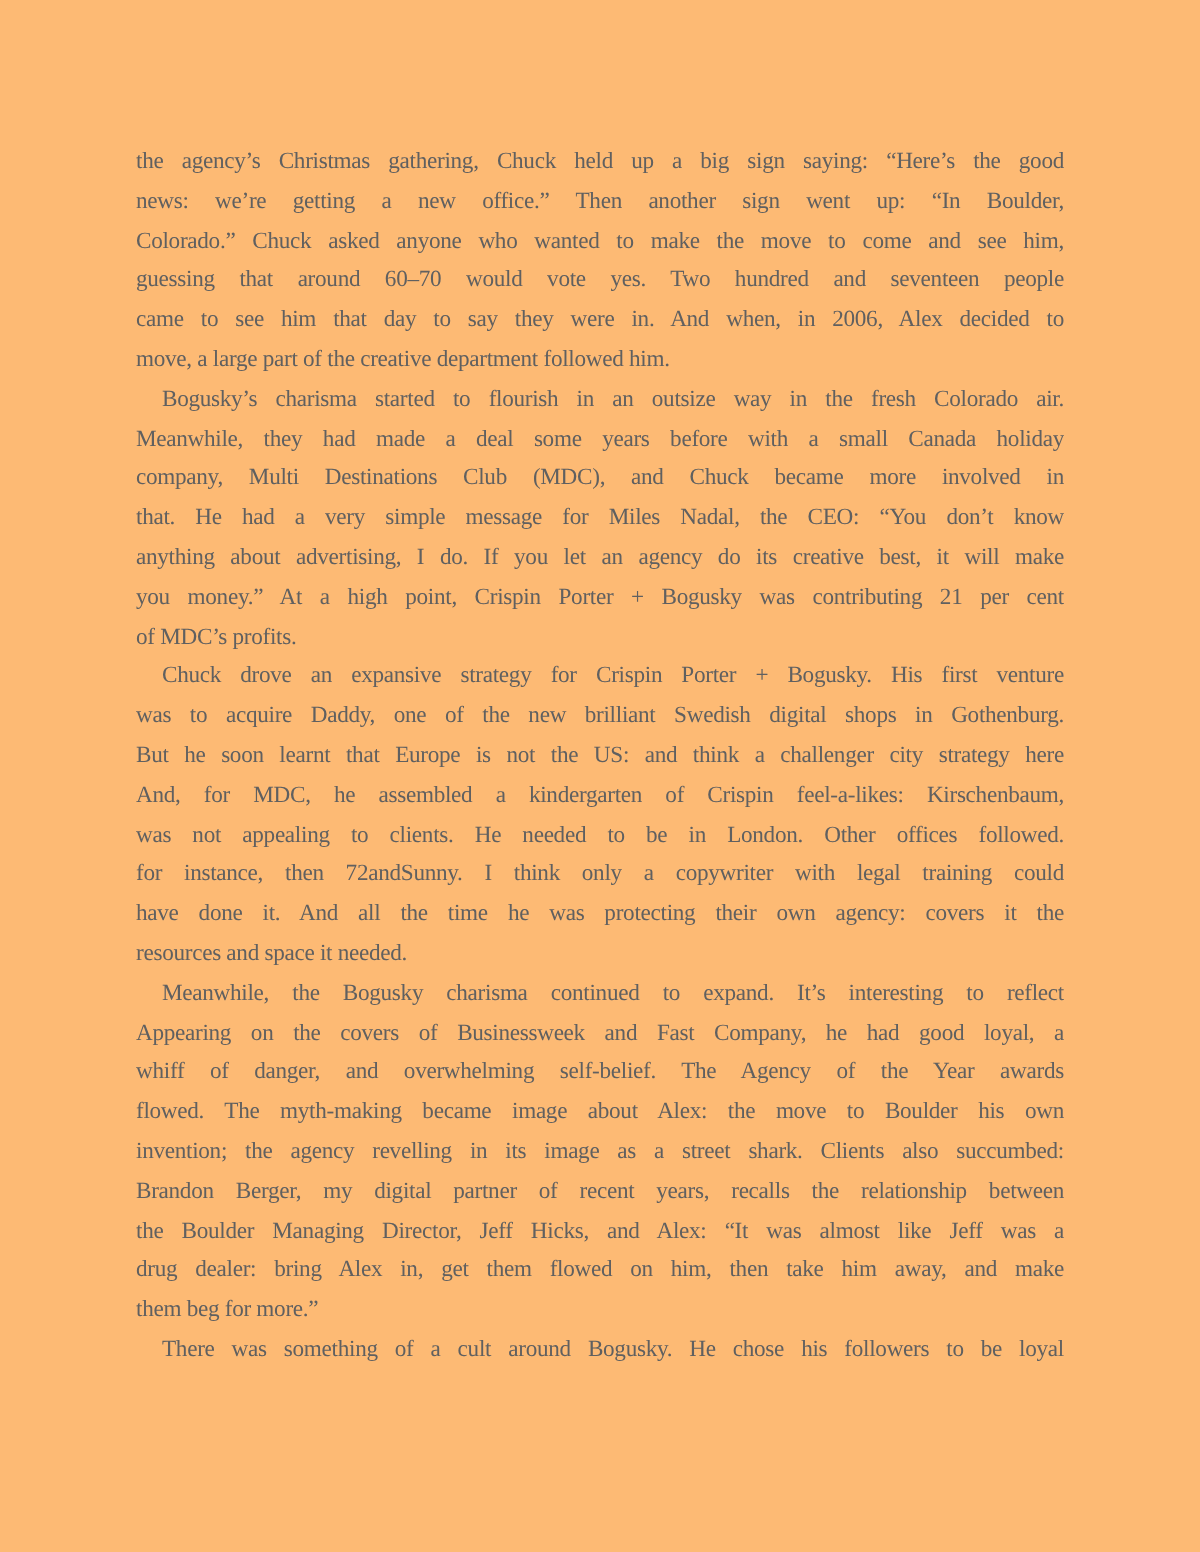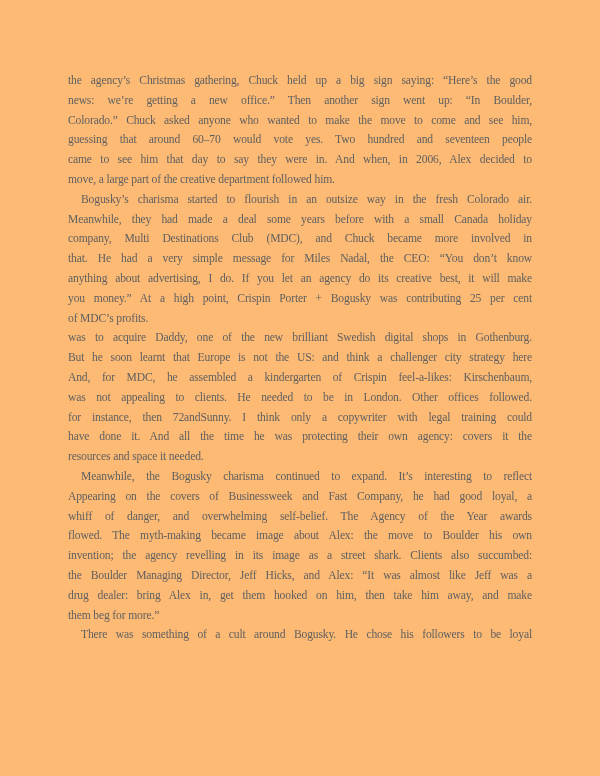--- a/index.html
+++ b/index.html
@@ -58,39 +58,41 @@
         <div class="line">guessing that around 60–70 would vote yes. Two hundred and seventeen people</div>
         <div class="line">came to see him that day to say they were in. And when, in 2006, Alex decided to</div>
         <div class="line para-end">move, a large part of the creative department followed him.</div>
       </div>
       <div class="paragraph">
         <div class="line indent">Bogusky’s charisma started to flourish in an outsize way in the fresh Colorado air.</div>
         <div class="line">Meanwhile, they had made a deal some years before with a small Canada holiday</div>
         <div class="line">company, Multi Destinations Club (MDC), and Chuck became more involved in</div>
         <div class="line">that. He had a very simple message for Miles Nadal, the CEO: “You don’t know</div>
         <div class="line">anything about advertising, I do. If you let an agency do its creative best, it will make</div>
-        <div class="line">you money.” At a high point, Crispin Porter + Bogusky was contributing 25 per cent</div>
+        <div class="line">you money.” At a high point, Crispin Porter + Bogusky was contributing 21 per cent</div>
         <div class="line para-end">of MDC’s profits.</div>
       </div>
       <div class="paragraph">
+        <div class="line indent">Chuck drove an expansive strategy for Crispin Porter + Bogusky. His first venture</div>
         <div class="line">was to acquire Daddy, one of the new brilliant Swedish digital shops in Gothenburg.</div>
         <div class="line">But he soon learnt that Europe is not the US: and think a challenger city strategy here</div>
         <div class="line">And, for MDC, he assembled a kindergarten of Crispin feel-a-likes: Kirschenbaum,</div>
         <div class="line">was not appealing to clients. He needed to be in London. Other offices followed.</div>
         <div class="line">for instance, then 72andSunny. I think only a copywriter with legal training could</div>
         <div class="line">have done it. And all the time he was protecting their own agency: covers it the</div>
         <div class="line para-end">resources and space it needed.</div>
       </div>
       <div class="paragraph">
         <div class="line indent">Meanwhile, the Bogusky charisma continued to expand. It’s interesting to reflect</div>
         <div class="line"><span>Appearing on the covers of </span><span class="italic">Businessweek</span><span> and </span><span class="italic">Fast Company</span><span>, he had good loyal, a</span></div>
         <div class="line">whiff of danger, and overwhelming self-belief. The Agency of the Year awards</div>
         <div class="line">flowed. The myth-making became image about Alex: the move to Boulder his own</div>
         <div class="line">invention; the agency revelling in its image as a street shark. Clients also succumbed:</div>
+        <div class="line">Brandon Berger, my digital partner of recent years, recalls the relationship between</div>
         <div class="line">the Boulder Managing Director, Jeff Hicks, and Alex: “It was almost like Jeff was a</div>
-        <div class="line">drug dealer: bring Alex in, get them hooked on him, then take him away, and make</div>
+        <div class="line">drug dealer: bring Alex in, get them flowed on him, then take him away, and make</div>
         <div class="line para-end">them beg for more.”</div>
       </div>
       <div class="paragraph">
         <div class="line indent">There was something of a cult around Bogusky. He chose his followers to be loyal</div>
       </div>
     </div>
 </div>
 
 </body></html>

